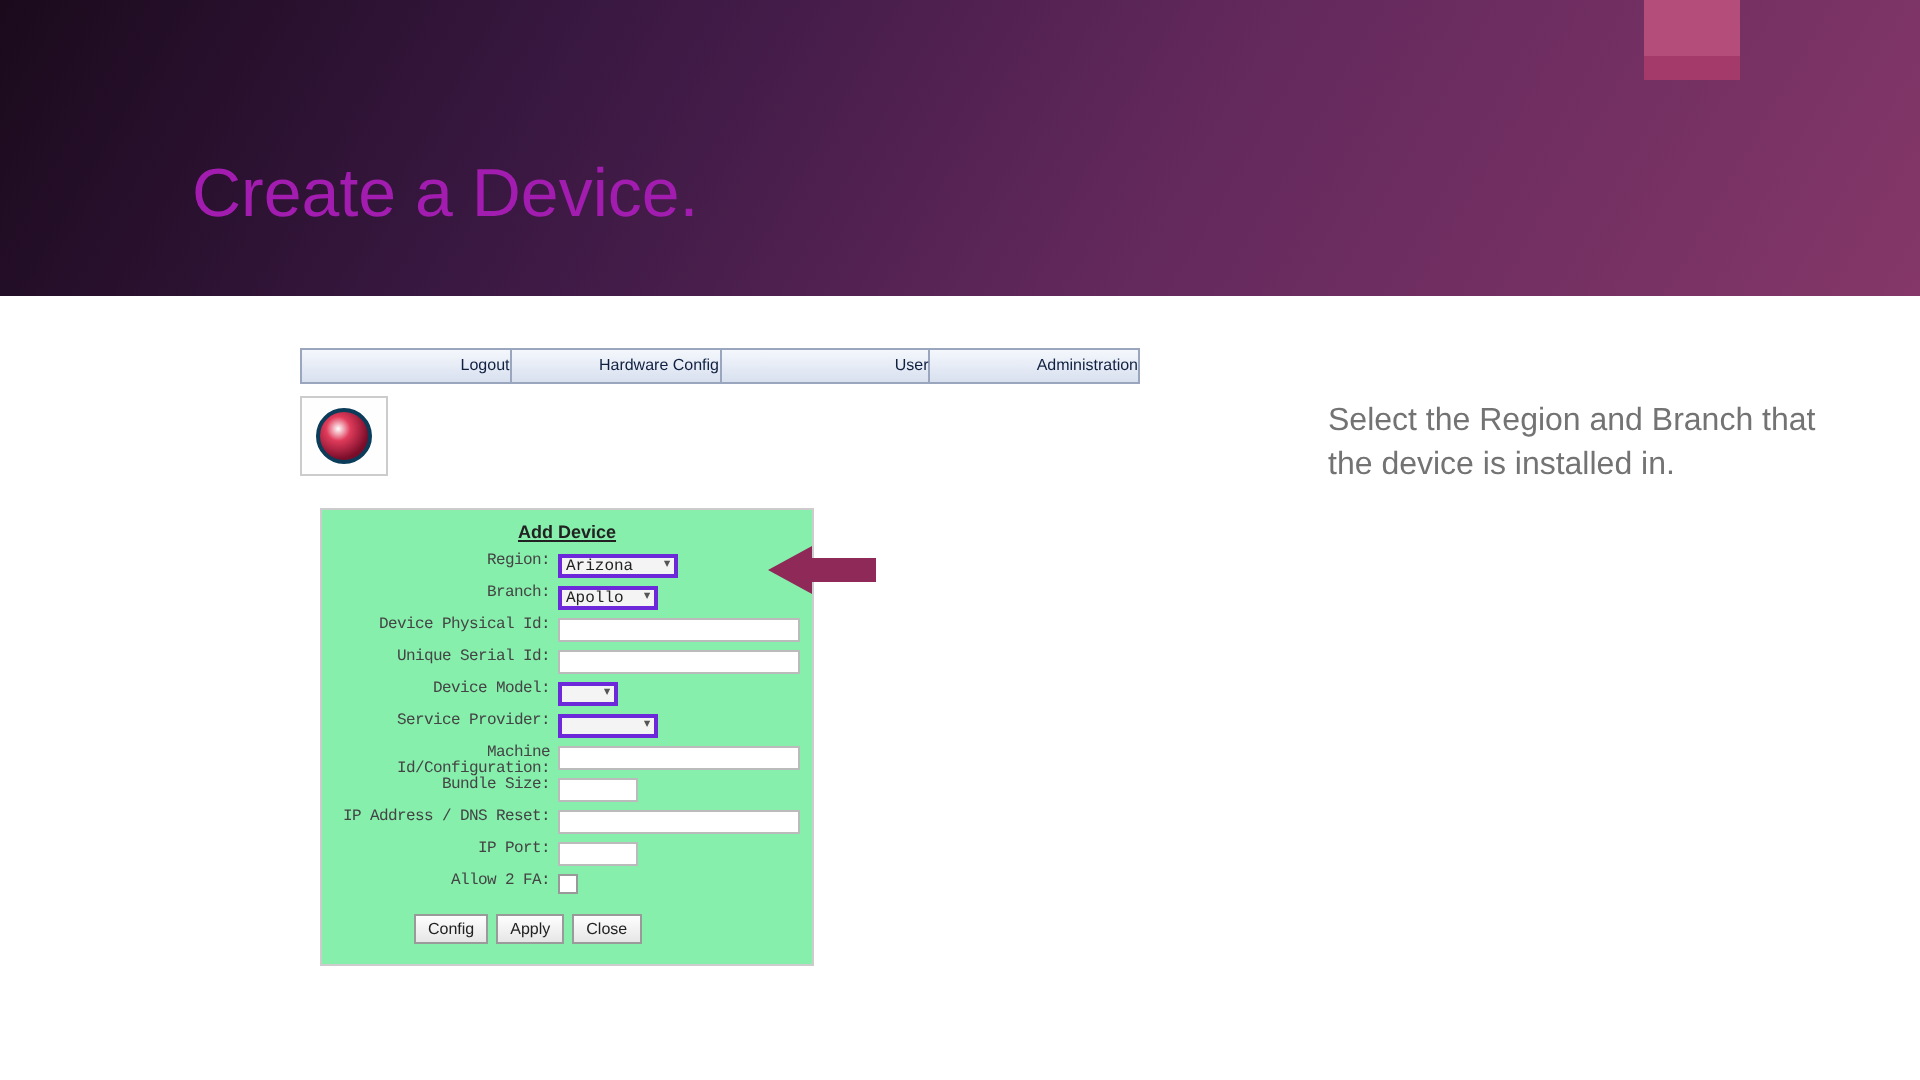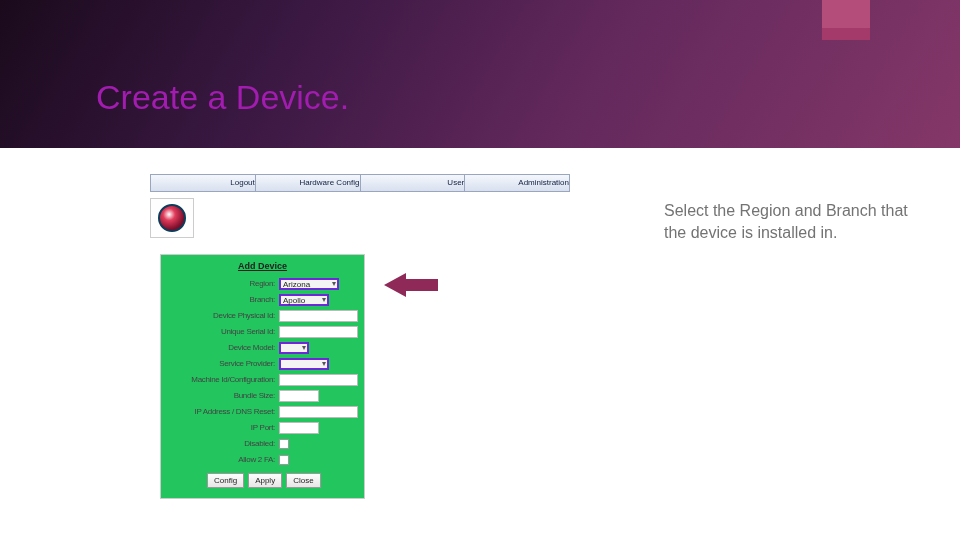--- a/index.html
+++ b/index.html
@@ -90,37 +90,38 @@
     height: 28px;
     border-radius: 50%;
     background: radial-gradient(circle at 38% 35%, #fff 0%, #e03b5a 28%, #7a0d2a 70%);
     border: 2px solid #0b3c5a;
   }
 
   .form {
     position: absolute;
     top: 80px;
     left: 10px;
-    width: 205px;
+    width: 247px;
     border: 1px solid #ccc;
     padding: 6px 6px 10px 6px;
-    background: #22c55e;
+    background: #86efac;
   }
   .form-title {
     font-weight: bold;
     text-decoration: underline;
     text-align: center;
     margin: 0 0 6px 0;
     font-size: 9px;
   }
   .frow {
     display: flex;
-    align-items: center;
+    align-items: flex-start;
     margin: 2px 0;
     height: 14px;
+    font-family: Liberation Mono, monospace;
   }
   .flabel {
     width: 112px;
     text-align: right;
     padding-right: 4px;
     font-size: 8px;
     color: #444;
     line-height: 1;
     letter-spacing: -0.3px;
   }
@@ -266,24 +267,20 @@
     </div>
     <div class="frow">
       <div class="flabel">IP Address / DNS Reset:</div>
       <div class="finput"></div>
     </div>
     <div class="frow">
       <div class="flabel">IP Port:</div>
       <div class="finput" style="flex:0 0 40px"></div>
     </div>
     <div class="frow">
-      <div class="flabel">Disabled:</div>
-      <div class="fcheck"></div>
-    </div>
-    <div class="frow">
       <div class="flabel">Allow 2 FA:</div>
       <div class="fcheck"></div>
     </div>
 
     <div class="btnrow">
       <div class="fbtn">Config</div>
       <div class="fbtn">Apply</div>
       <div class="fbtn">Close</div>
     </div>
   </div>

